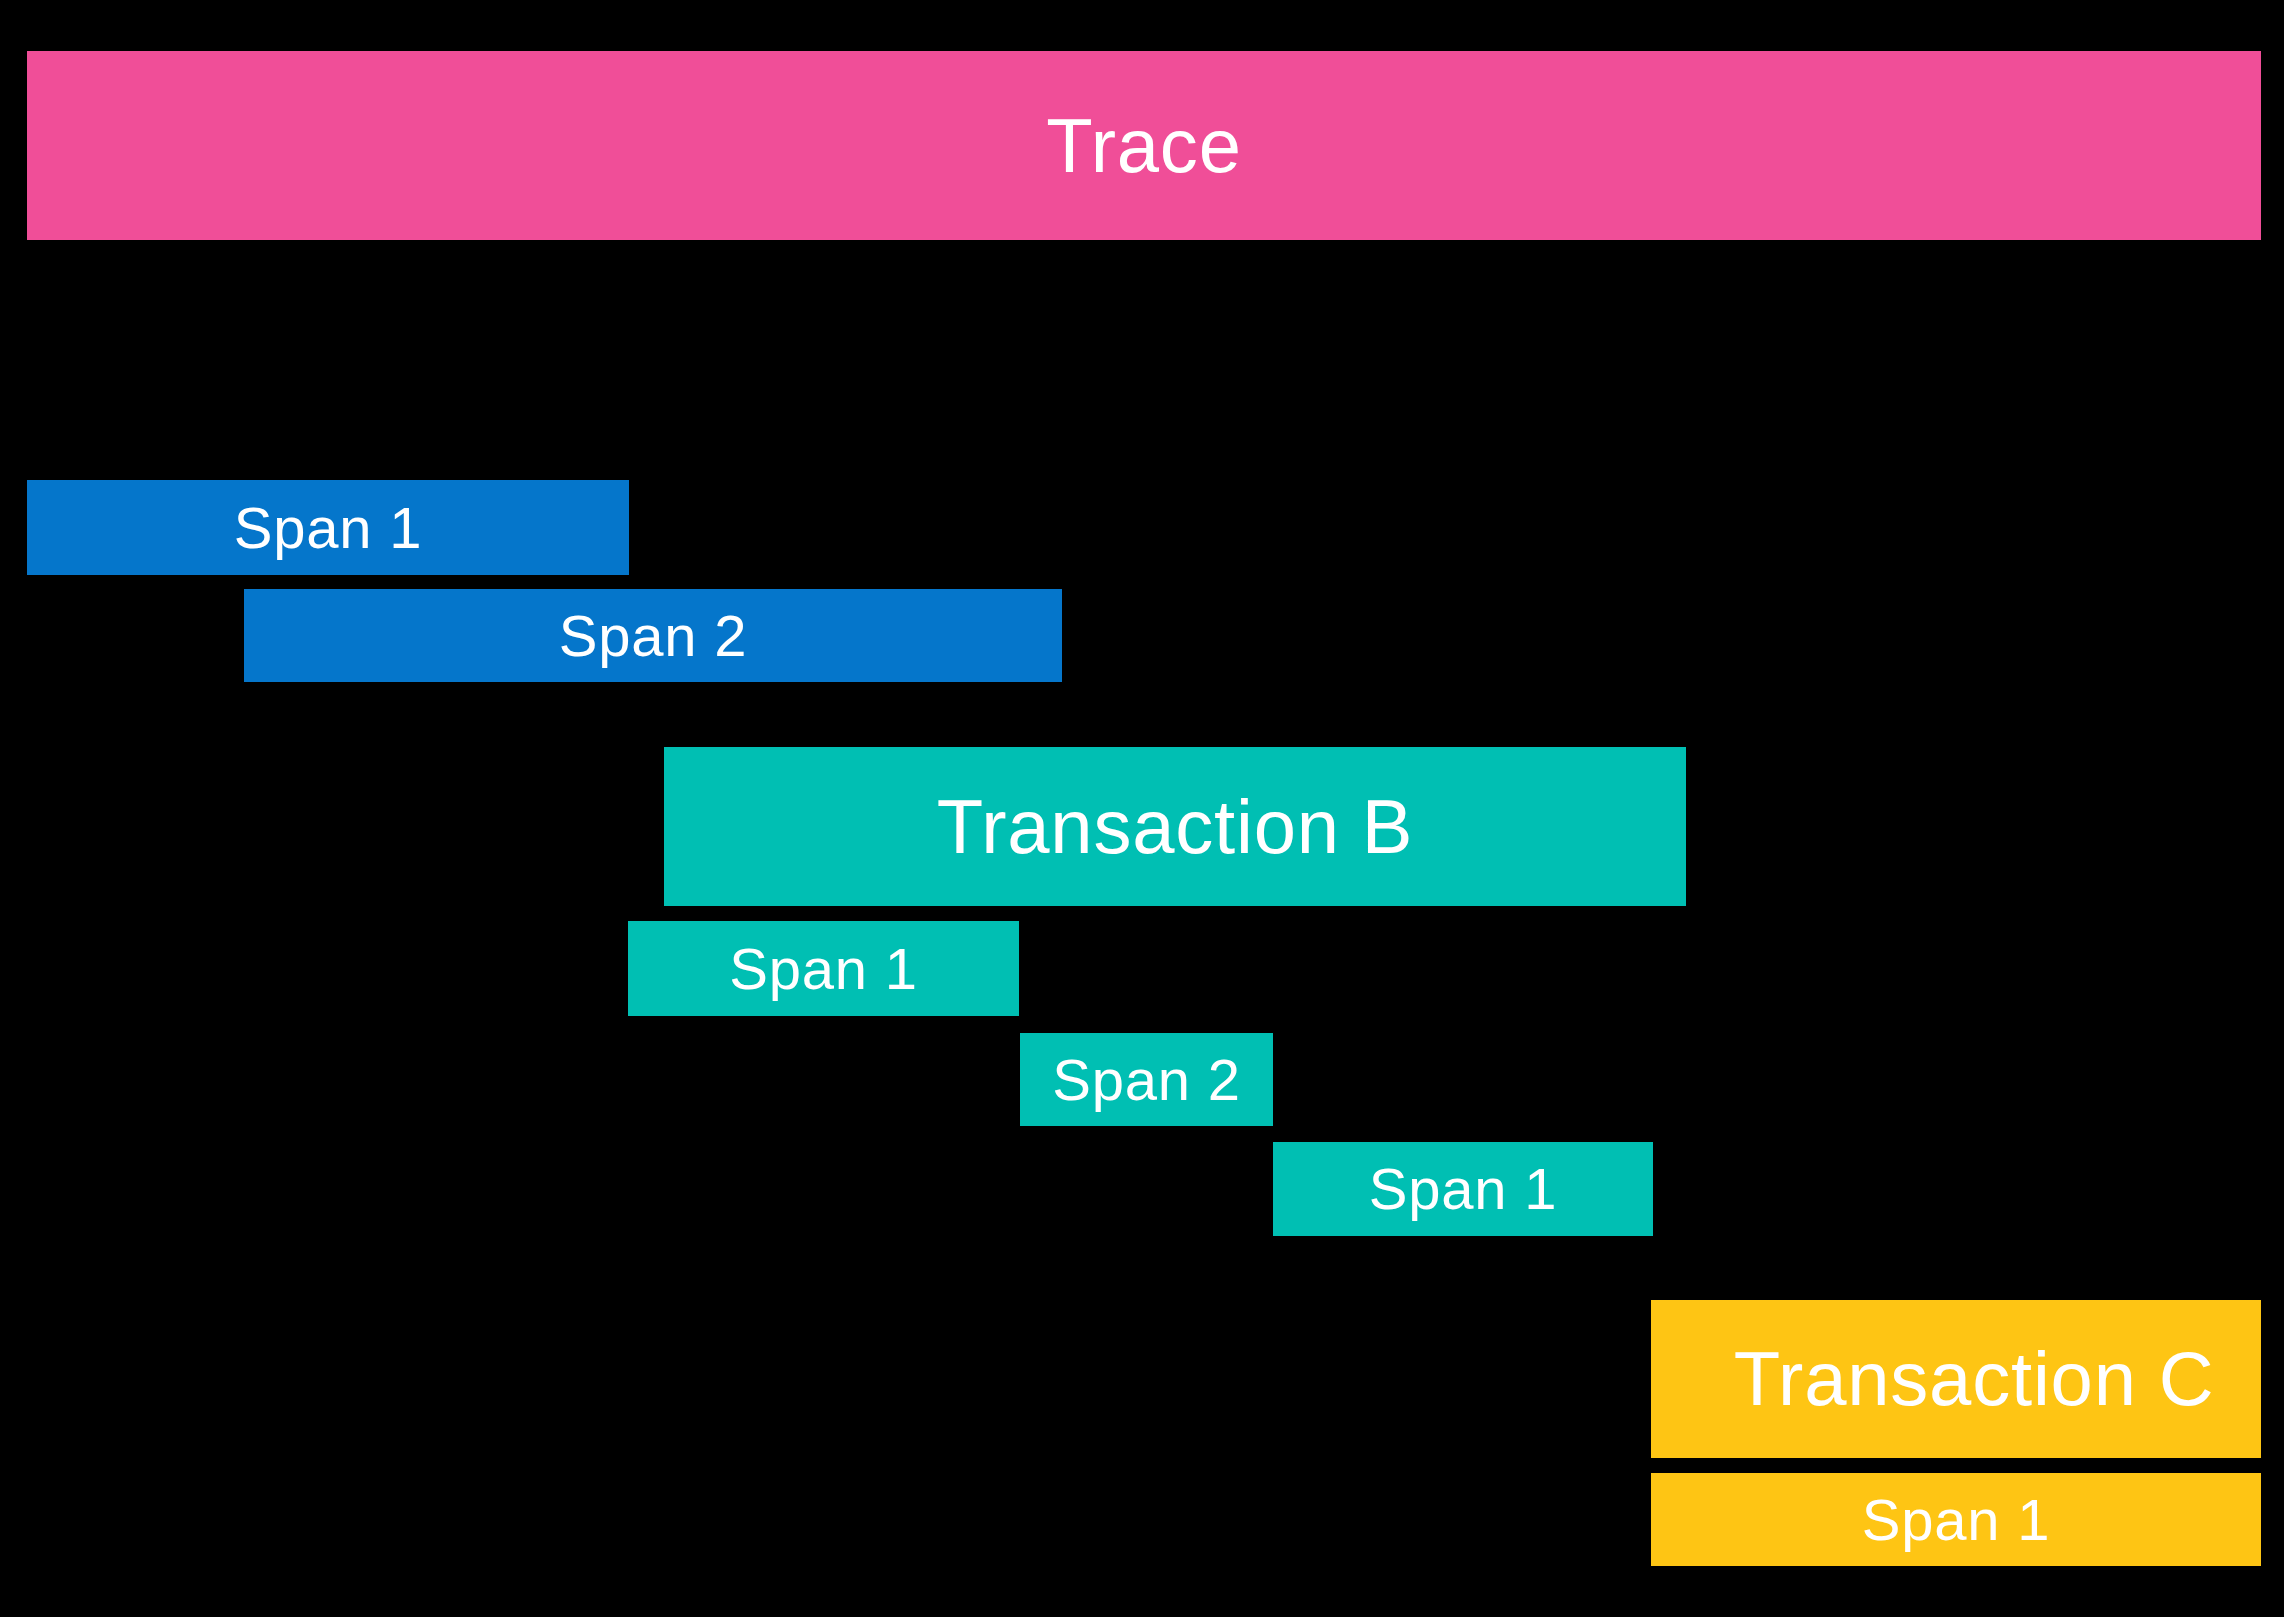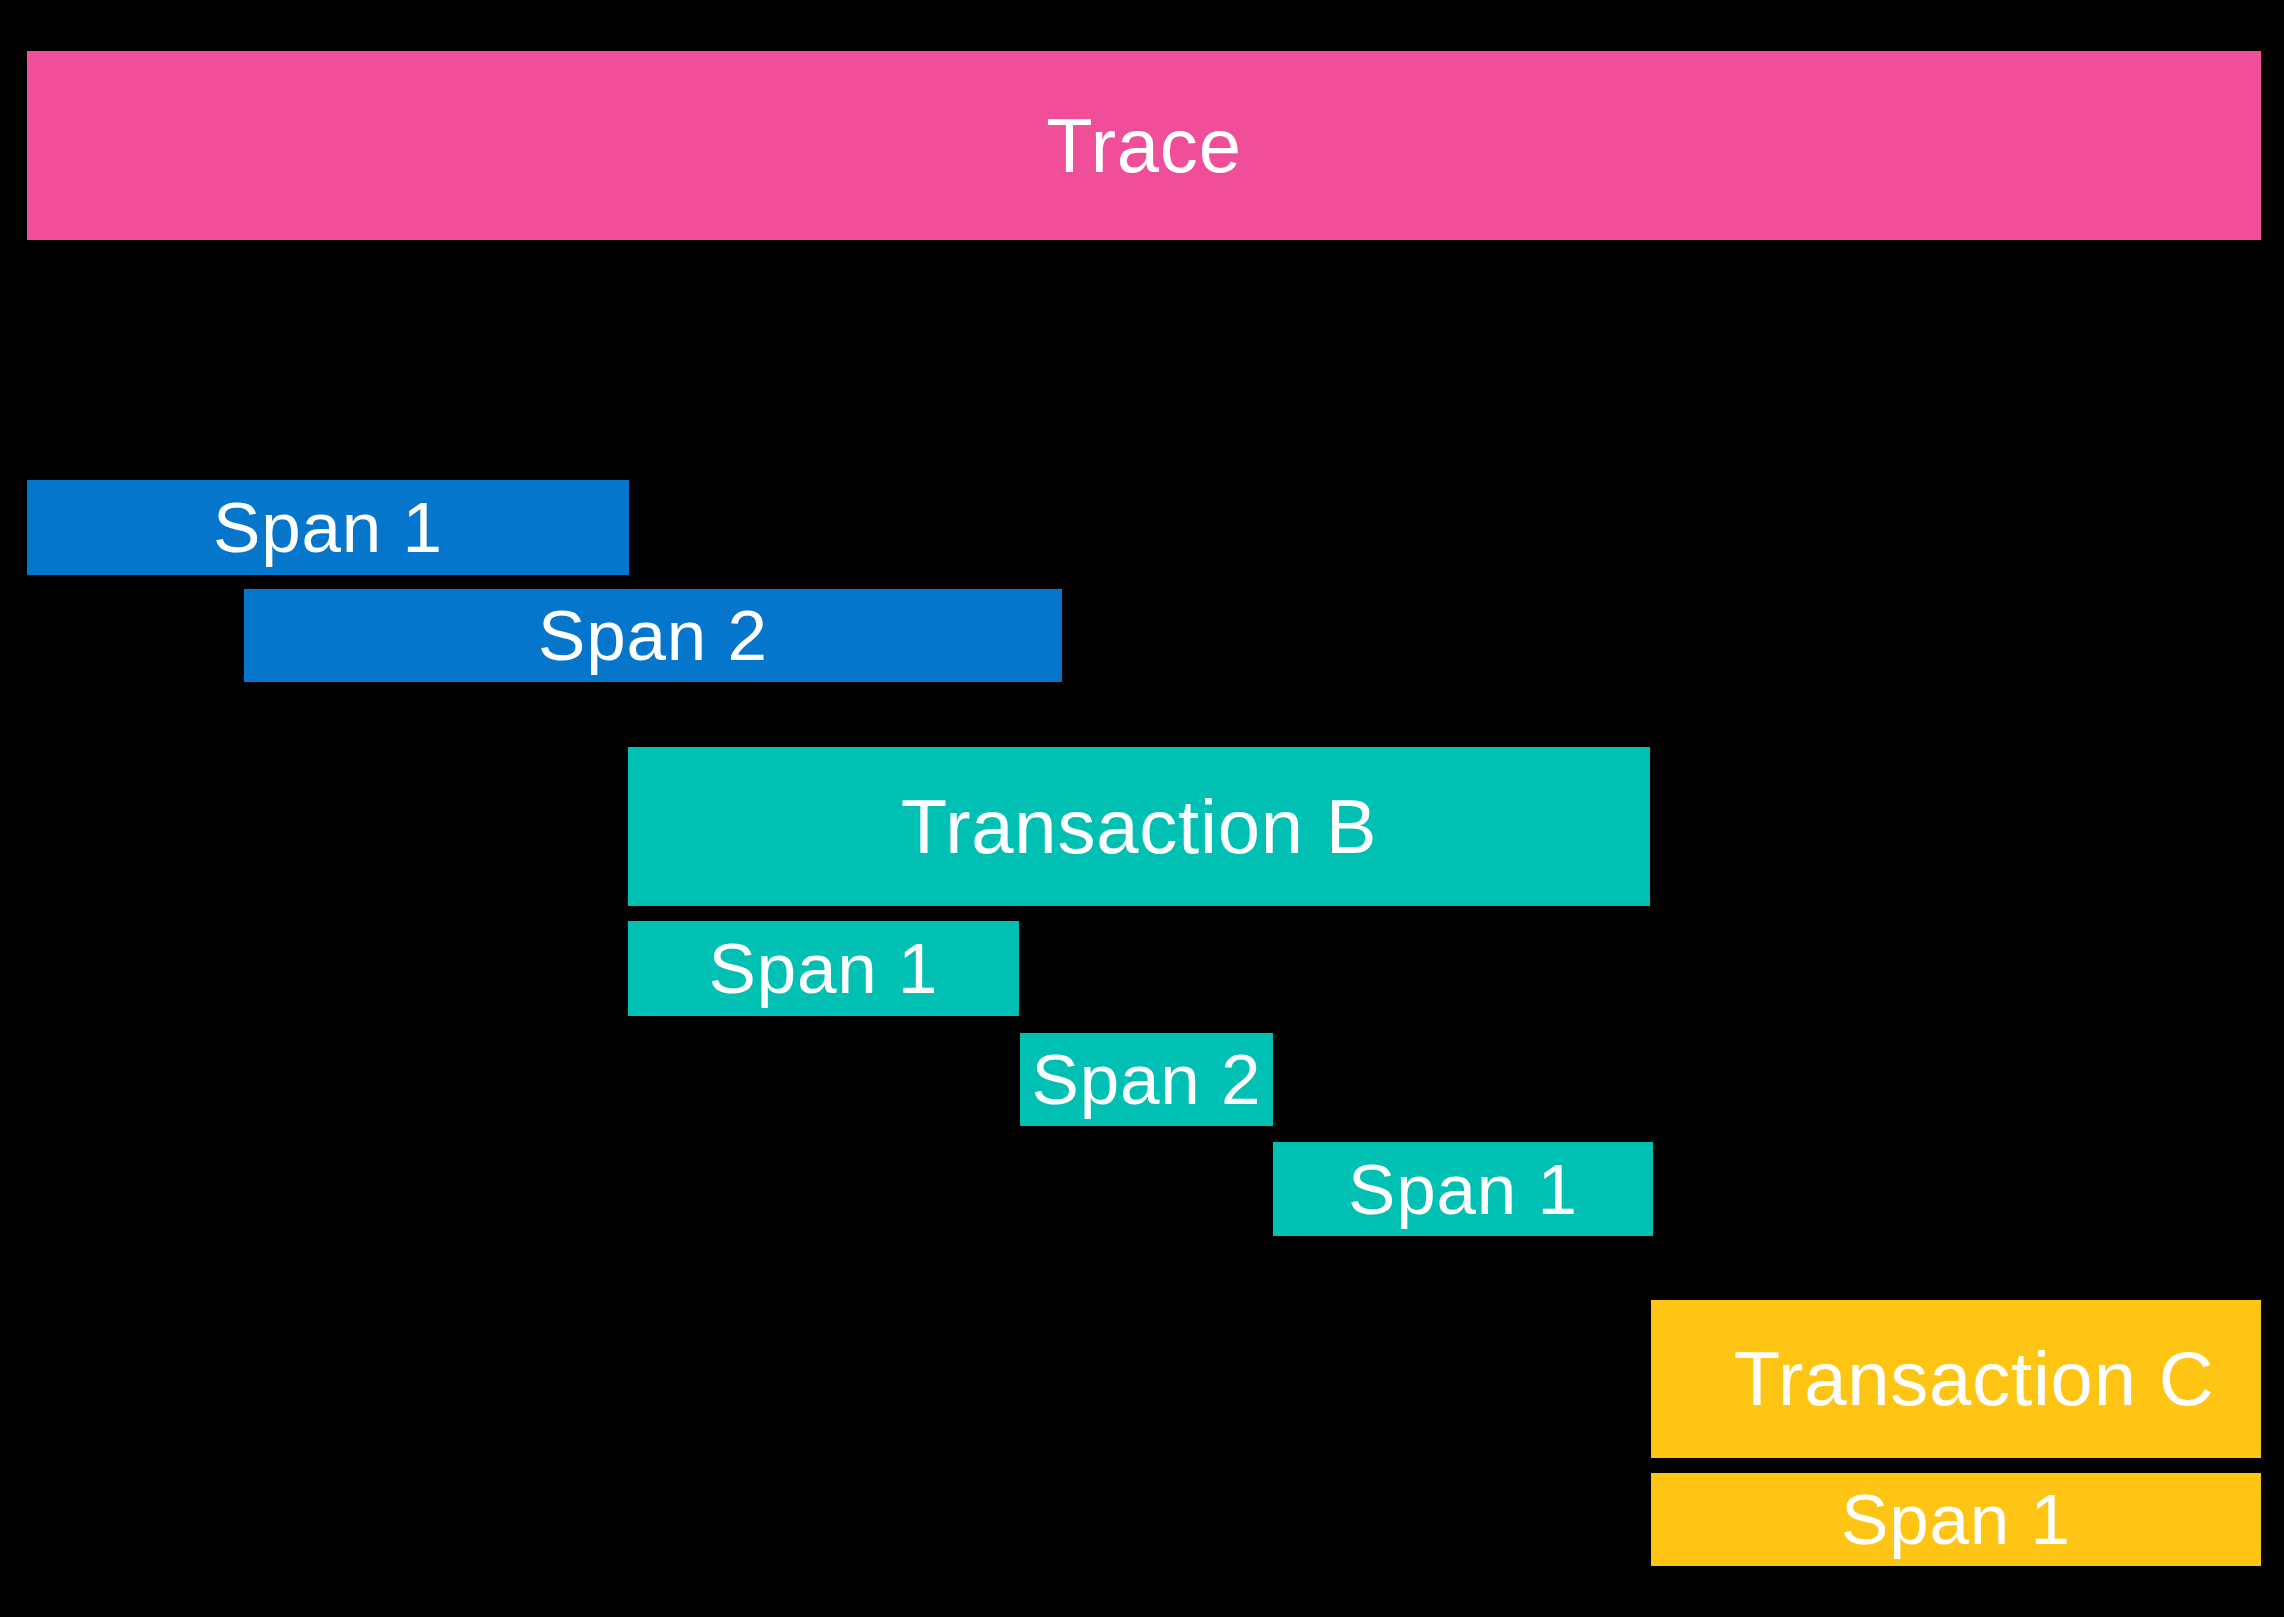--- a/index.html
+++ b/index.html
@@ -28,39 +28,39 @@
     display: block;
     line-height: 1;
   }
   .bar.level-trace .bar-label,
   .bar.level-transaction .bar-label {
     font-size: 76px;
     font-weight: 500;
     letter-spacing: 0.8px;
   }
   .bar.level-span .bar-label {
-    font-size: 71px;
+    font-size: 58px;
     font-weight: 500;
     letter-spacing: 0.8px;
   }
 </style>
 </head>
 <body>
 
 <div id="diagram" style="width: 2284px; height: 1618px; background: rgb(0, 0, 0);">
     <div class="bar level-trace" style="left: 27px; top: 51px; width: 2234px; height: 189px; background: rgb(240, 78, 152); color: rgb(255, 255, 255);">
       <span class="bar-label">Trace</span>
     </div>
     <div class="bar level-span" style="left: 27px; top: 480px; width: 602px; height: 95px; background: rgb(5, 118, 203); color: rgb(255, 255, 255);">
       <span class="bar-label">Span 1</span>
     </div>
     <div class="bar level-span" style="left: 244px; top: 589px; width: 818px; height: 93px; background: rgb(5, 118, 203); color: rgb(255, 255, 255);">
       <span class="bar-label">Span 2</span>
     </div>
-    <div class="bar level-transaction" style="left: 628px; top: 747px; width: 1022px; height: 159px; background: rgb(0, 191, 179); color: rgb(255, 255, 255);">
+    <div class="bar level-transaction" style="left: 664px; top: 747px; width: 1022px; height: 159px; background: rgb(0, 191, 179); color: rgb(255, 255, 255);">
       <span class="bar-label">Transaction B</span>
     </div>
     <div class="bar level-span" style="left: 628px; top: 921px; width: 391px; height: 95px; background: rgb(0, 191, 179); color: rgb(255, 255, 255);">
       <span class="bar-label">Span 1</span>
     </div>
     <div class="bar level-span" style="left: 1020px; top: 1033px; width: 253px; height: 93px; background: rgb(0, 191, 179); color: rgb(255, 255, 255);">
       <span class="bar-label">Span 2</span>
     </div>
     <div class="bar level-span" style="left: 1273px; top: 1142px; width: 380px; height: 94px; background: rgb(0, 191, 179); color: rgb(255, 255, 255);">
       <span class="bar-label">Span 1</span>

